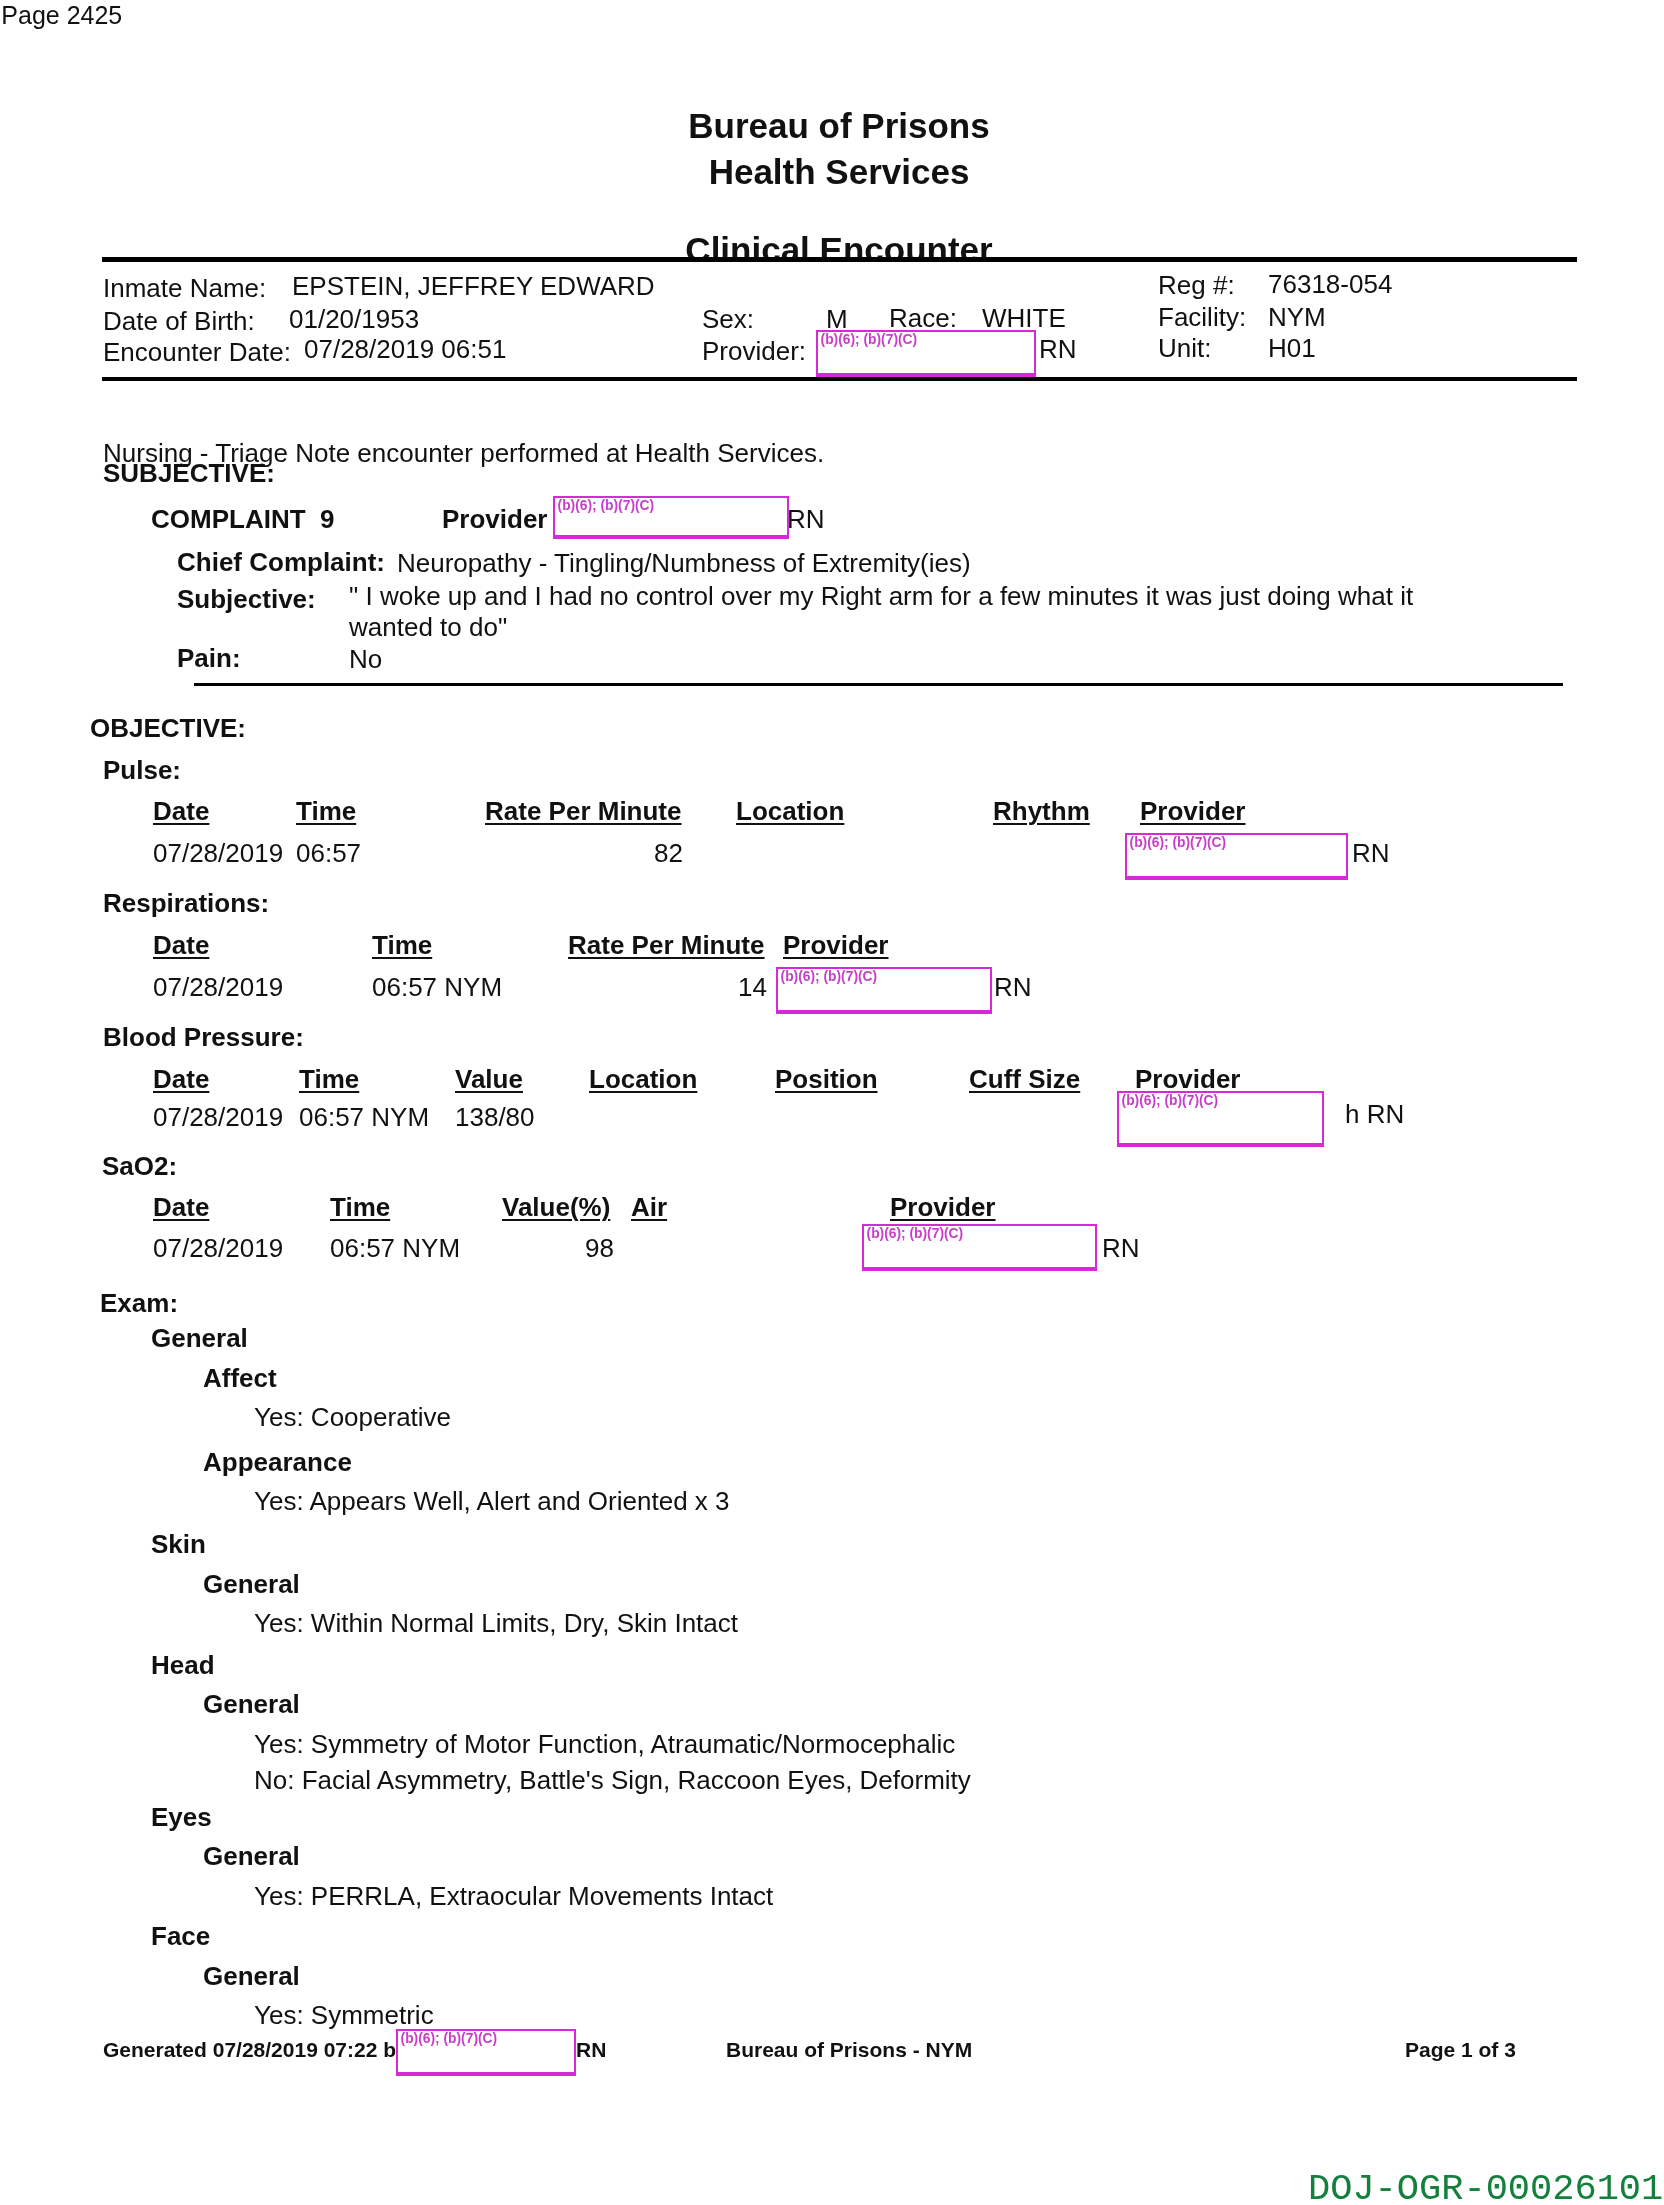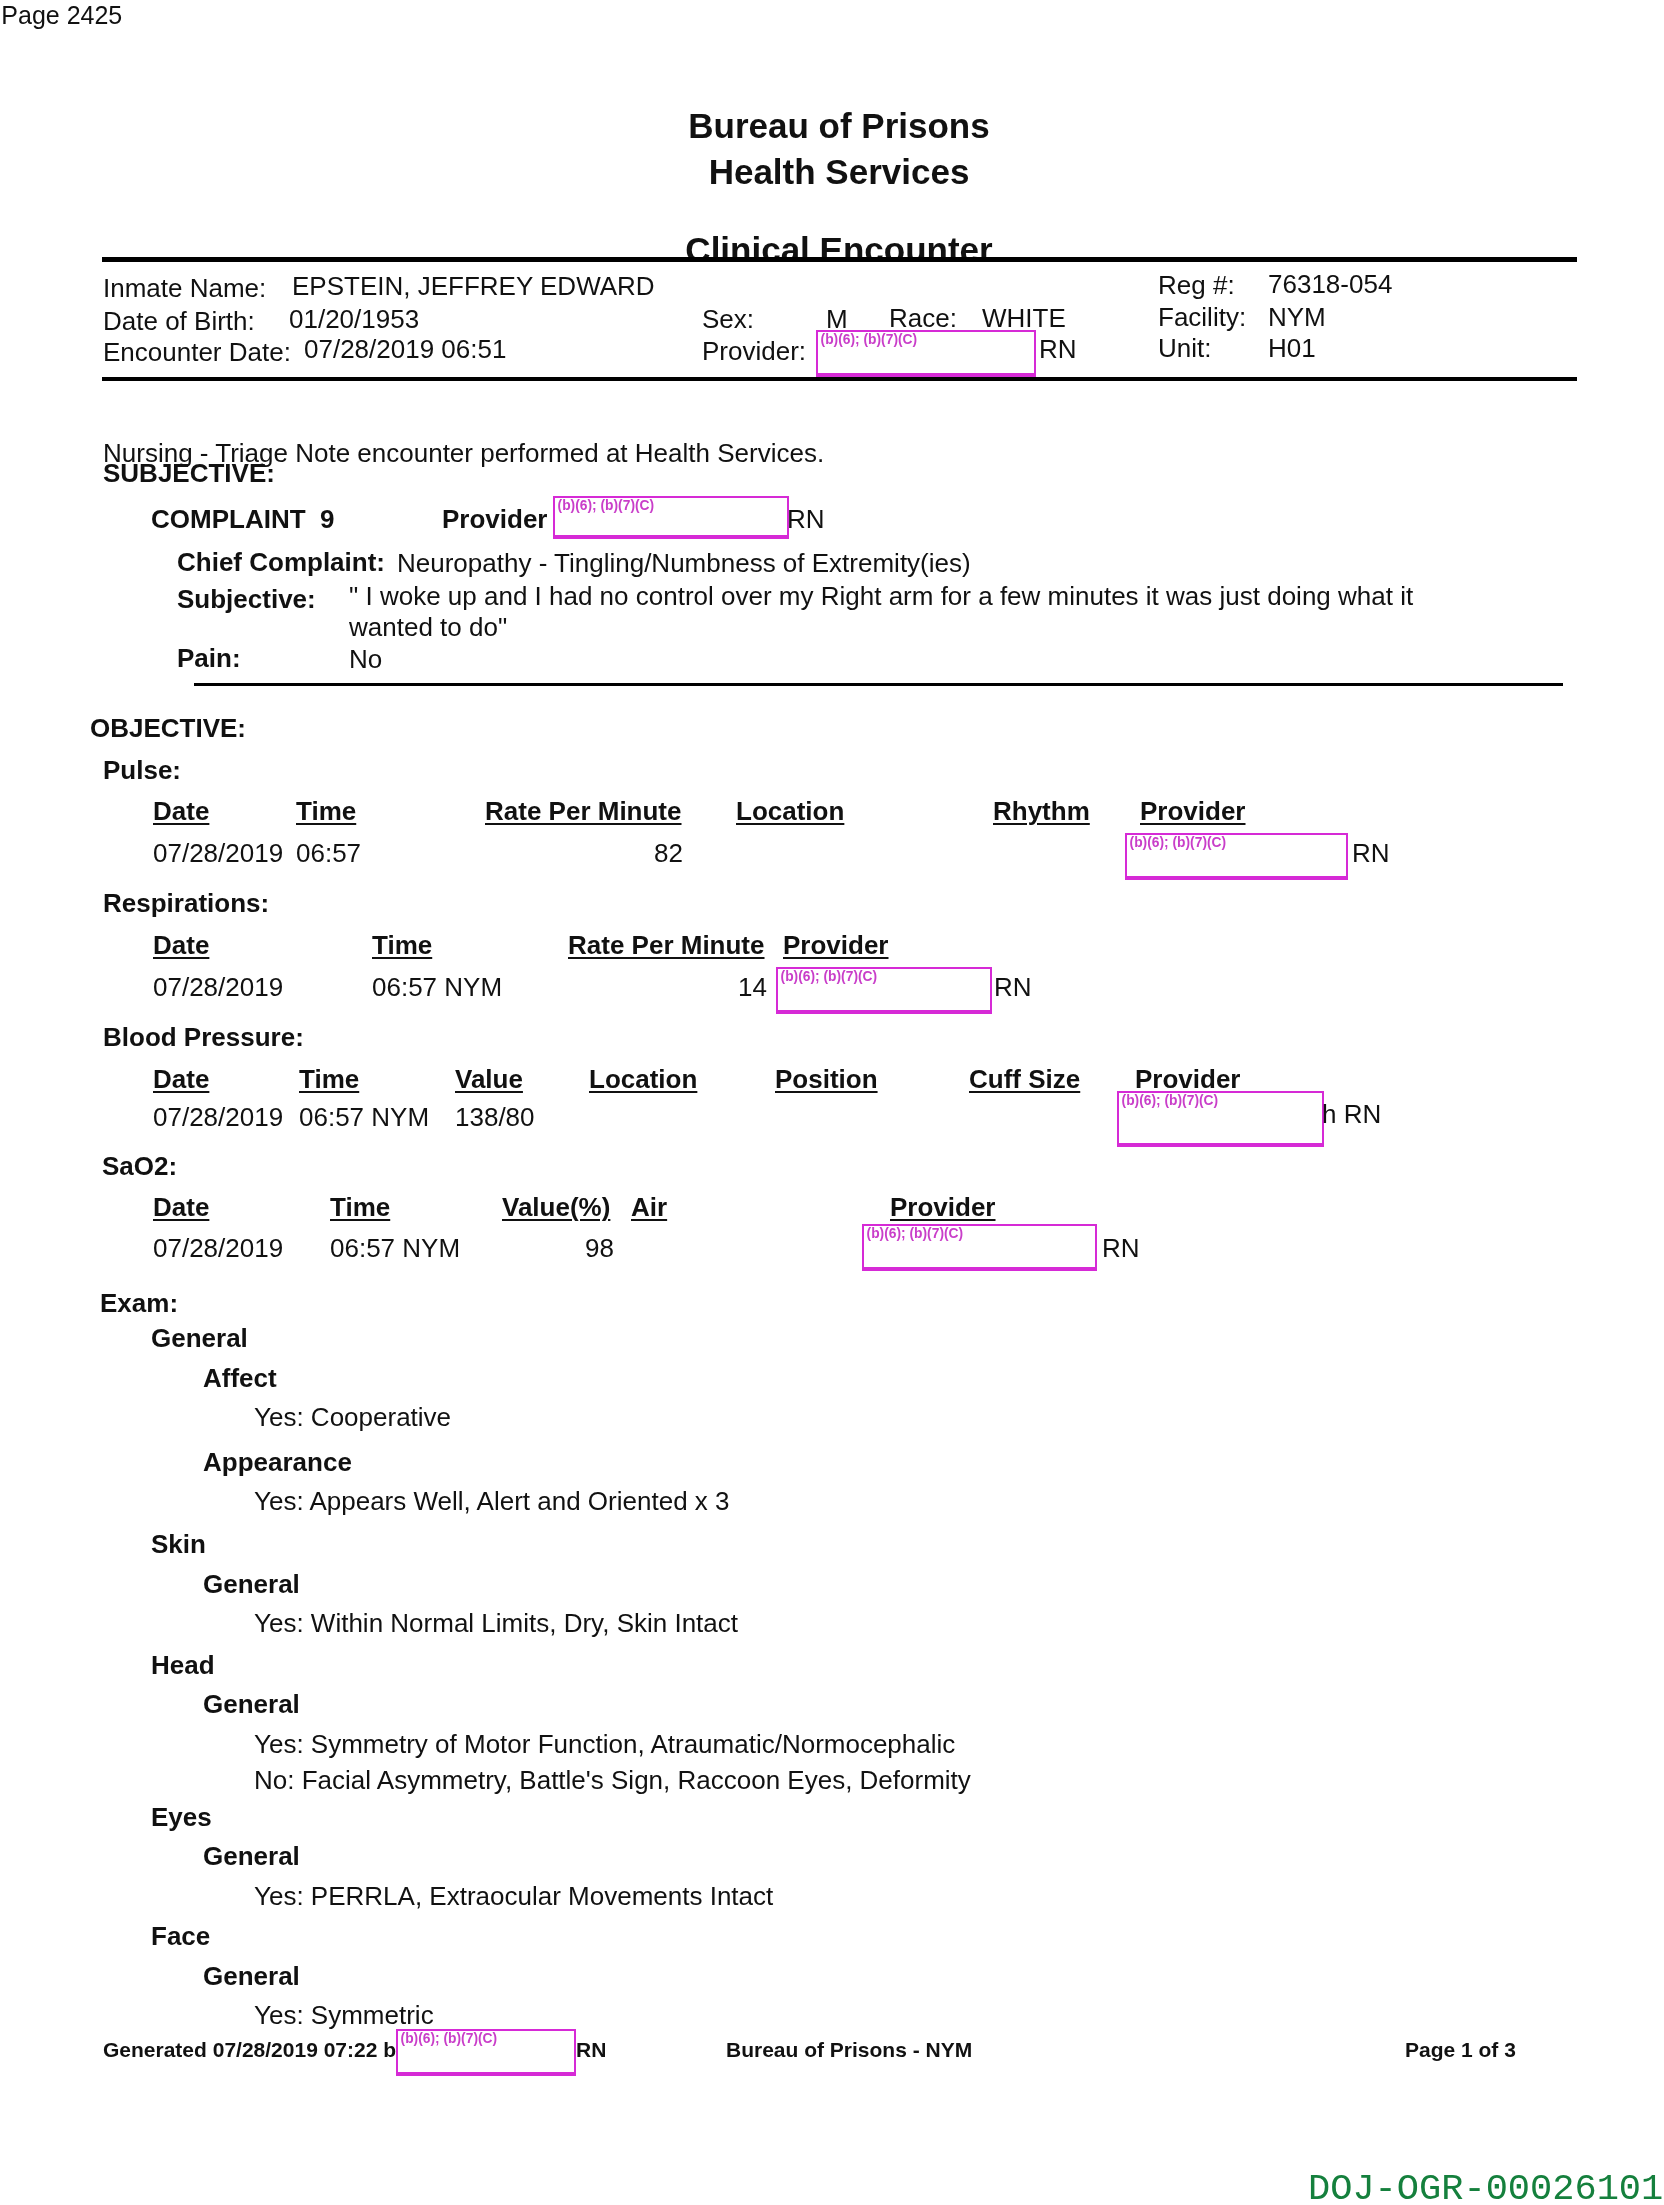--- a/index.html
+++ b/index.html
@@ -132,21 +132,21 @@
     <div class="abs t40 b u" style="left:775px; top:1064px;">Position</div>
     <div class="abs t40 b u" style="left:969px; top:1064px;">Cuff Size</div>
     <div class="abs t40 b u" style="left:1135px; top:1064px;">Provider</div>
     <div>
       <div class="abs t40" style="left:153px; top:1102px;">07/28/2019</div>
       <div class="abs t40" style="left:299px; top:1102px;">06:57 NYM</div>
       <div class="abs t40" style="left:455px; top:1102px;">138/80</div>
       <div class="redact" style="left:1117px; top:1091px; width:207px; height:56px;">
           <span>(b)(6); (b)(7)(C)</span>
         </div>
-      <div class="abs t40" style="left:1322px; top:1099px;">h RN</div>
+      <div class="abs t40" style="left:1322px; top:1099px;padding-left:23px;">h RN</div>
     </div>
   </div>
 
   <div class="abs t40 b" style="left:102px; top:1151px;">SaO2:</div>
   <div>
     <div class="abs t40 b u" style="left:153px; top:1192px;">Date</div>
     <div class="abs t40 b u" style="left:330px; top:1192px;">Time</div>
     <div class="abs t40 b u" style="left:502px; top:1192px;">Value(%)</div>
     <div class="abs t40 b u" style="left:631px; top:1192px;">Air</div>
     <div class="abs t40 b u" style="left:890px; top:1192px;">Provider</div>

